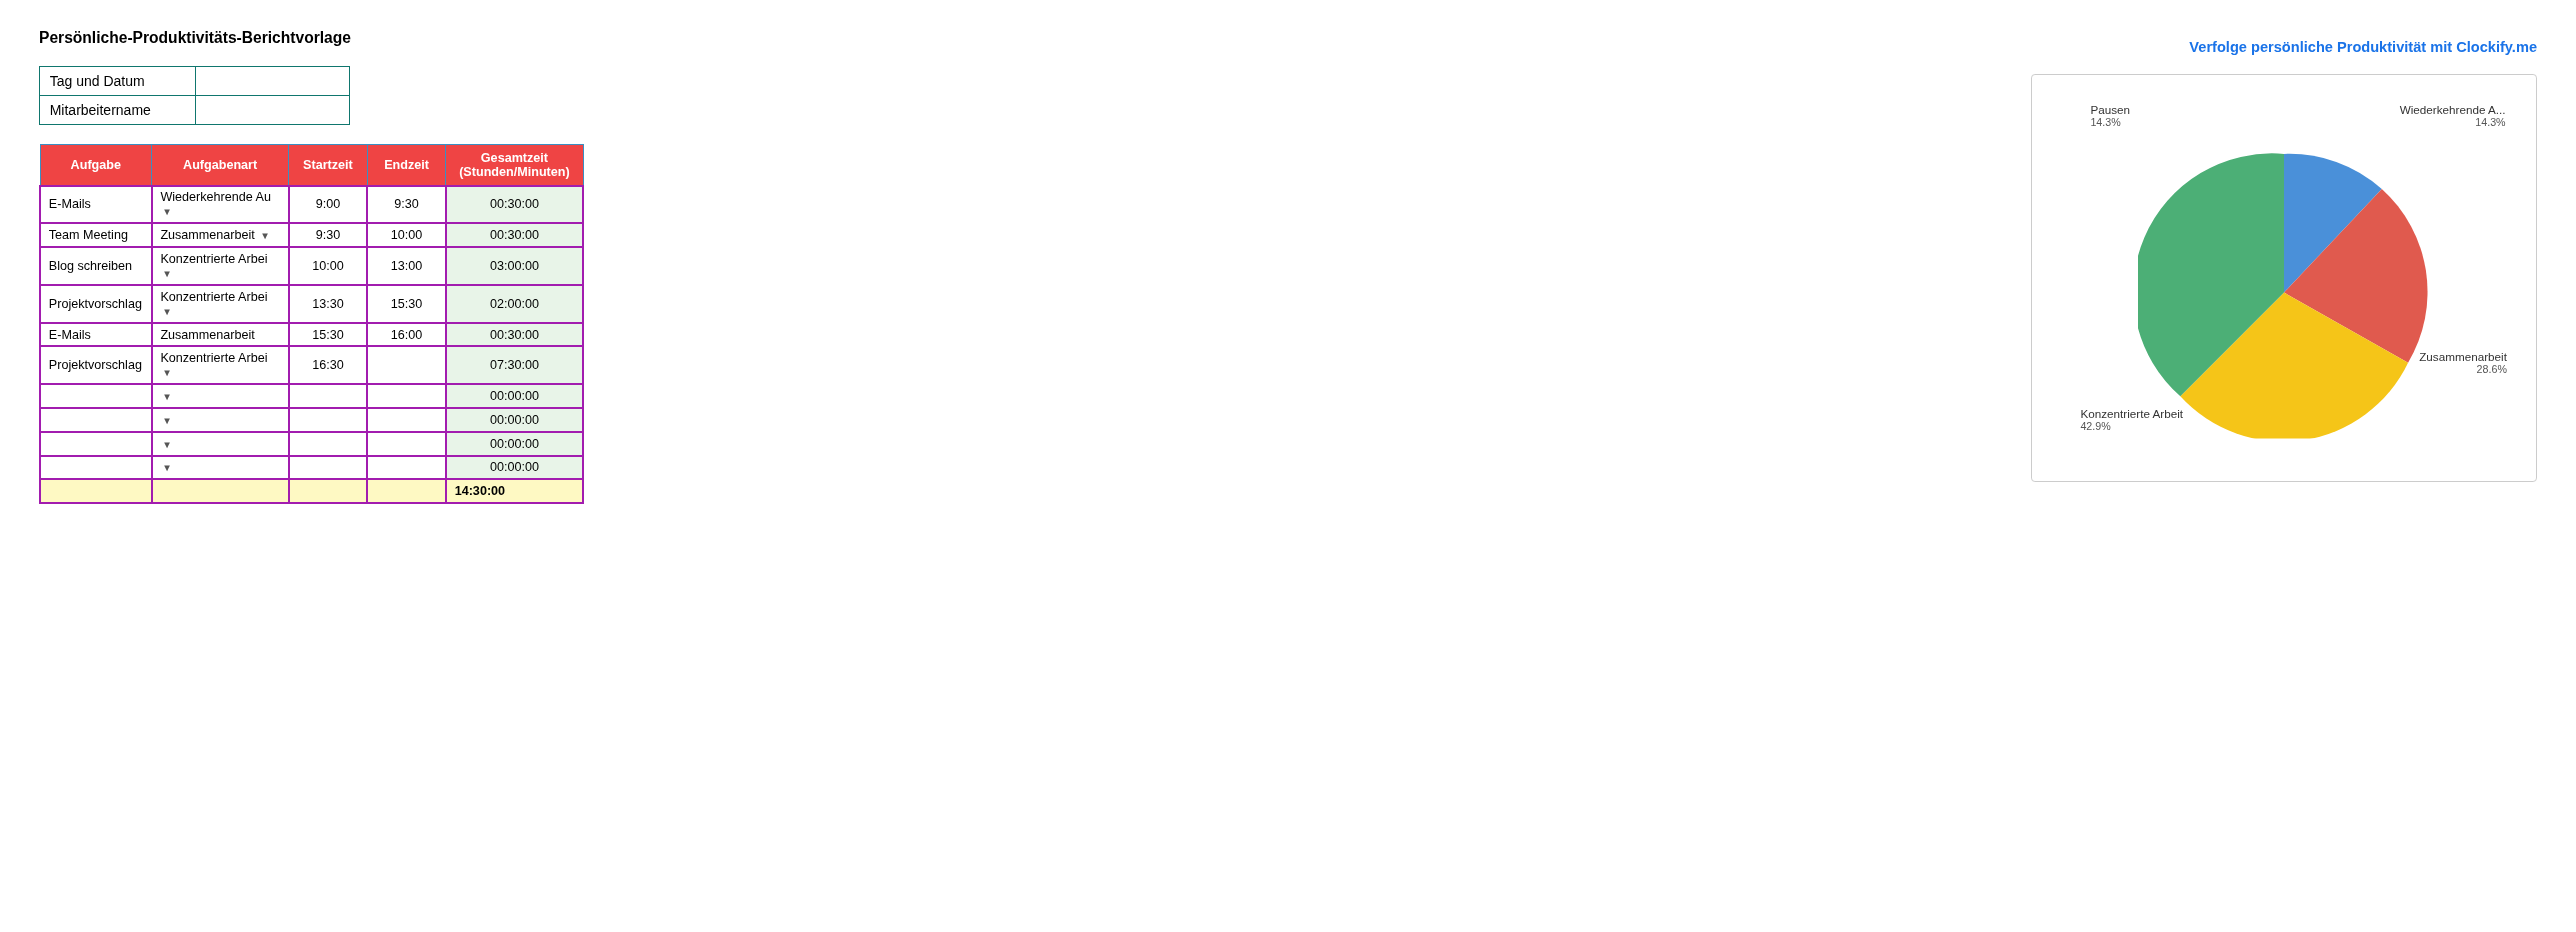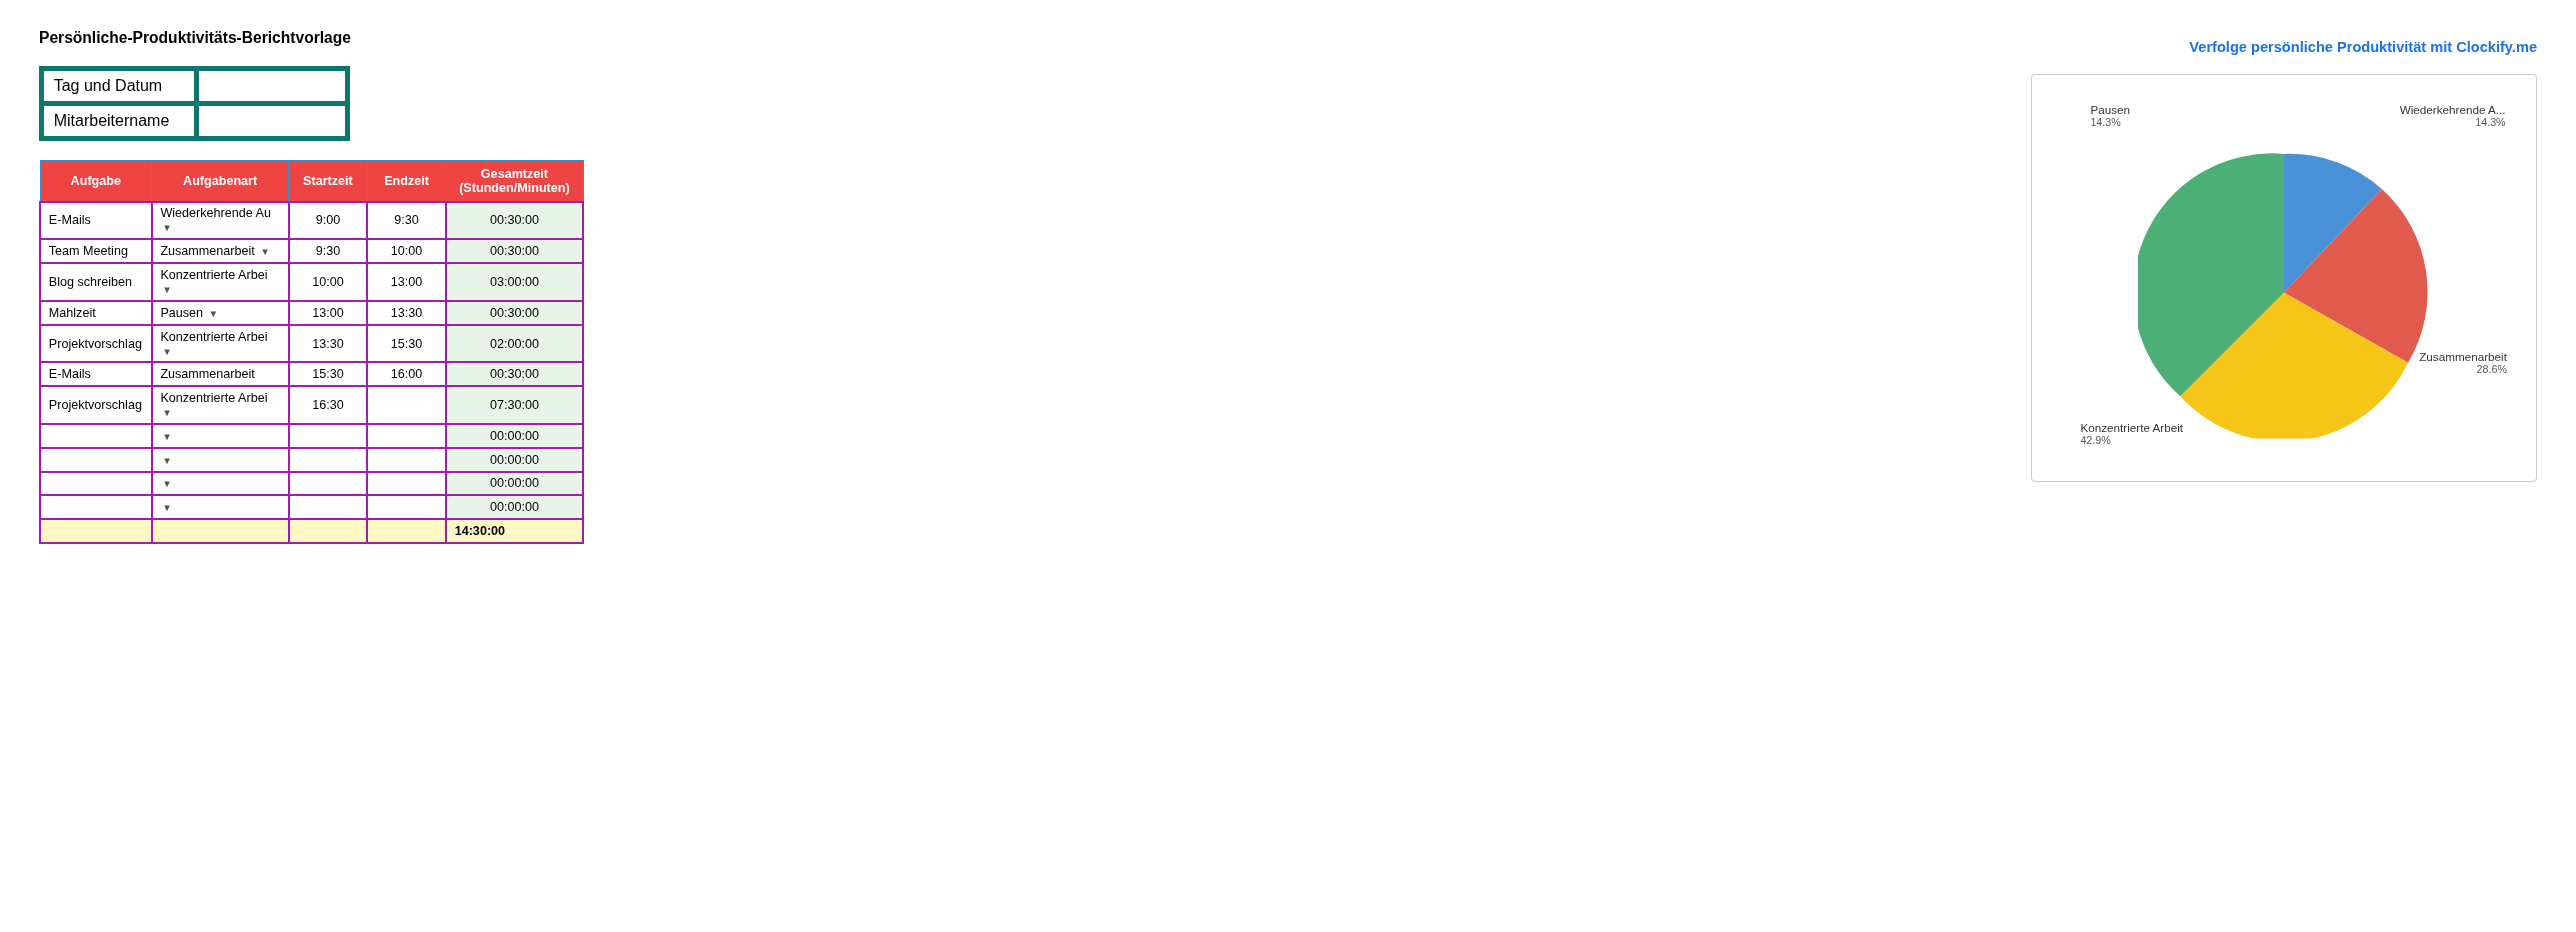--- a/index.html
+++ b/index.html
@@ -36,23 +36,23 @@
       margin-bottom: 19.4px;
     }
 
     .info-table {
       border-collapse: collapse;
       margin-bottom: 19.4px;
       width: 311px;
     }
 
     .info-table td {
-      border: 5px solid #0f766e;
+      border: 1px solid #0f766e;
       padding: 5.8px 9.7px;
-      font-size: 16px;
+      font-size: 14px;
     }
 
     .info-table td:first-child {
       width: 156px;
       background: #fff;
     }
 
     .info-table td:last-child {
       width: 156px;
       background: #fff;
@@ -149,21 +149,21 @@
     .pie-label .pct {
       display: block;
       font-size: 10.7px;
       color: #555;
     }
 
     
     .label-pausen { top: 9.7px; left: 39px; }
     .label-wiederkehrend { top: 9.7px; right: 11px; text-align: right; }
     .label-zusammenarbeit { bottom: 88px; right: 9.7px; text-align: right; }
-    .label-konzentriert { bottom: 17px; left: 29px; }
+    .label-konzentriert { bottom: 31px; left: 29px; }
   </style>
 </head>
 <body>
 
 <div class="page-layout">
 
   <div class="left-section">
     <h1 class="report-title">Persönliche-Produktivitäts-Berichtvorlage</h1>
 
     <table class="info-table">
@@ -204,27 +204,20 @@
             <td class="col-start">9:30</td>
             <td class="col-end">10:00</td>
             <td class="col-total">00:30:00</td>
           </tr>
           <tr>
             <td class="col-aufgabe">Blog schreiben</td>
             <td class="col-art">Konzentrierte Arbei <span class="dropdown-arrow">▼</span></td>
             <td class="col-start">10:00</td>
             <td class="col-end">13:00</td>
             <td class="col-total">03:00:00</td>
-          </tr>
-          <tr>
-            <td class="col-aufgabe">Mahlzeit</td>
-            <td class="col-art">Pausen <span class="dropdown-arrow">▼</span></td>
-            <td class="col-start">13:00</td>
-            <td class="col-end">13:30</td>
-            <td class="col-total">00:30:00</td>
           </tr>
           <tr>
             <td class="col-aufgabe">Projektvorschlag</td>
             <td class="col-art">Konzentrierte Arbei <span class="dropdown-arrow">▼</span></td>
             <td class="col-start">13:30</td>
             <td class="col-end">15:30</td>
             <td class="col-total">02:00:00</td>
           </tr>
           <tr>
             <td class="col-aufgabe">E-Mails</td>

